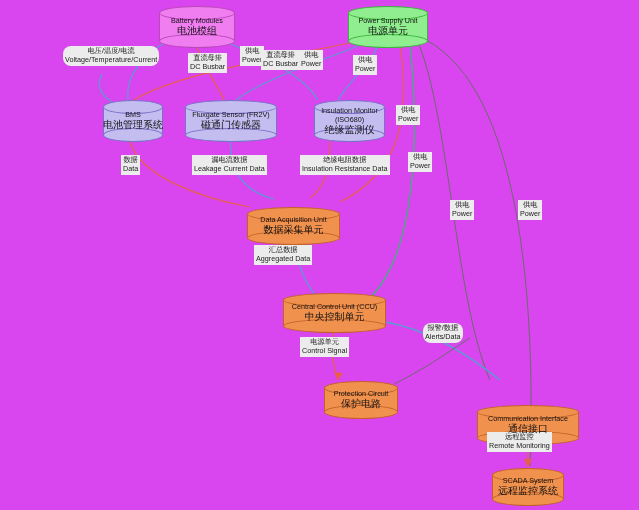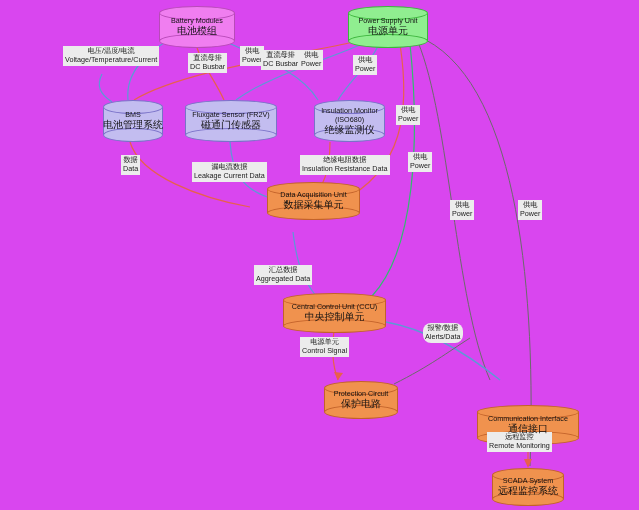--- a/index.html
+++ b/index.html
@@ -122,21 +122,21 @@
         <div class="body"></div>
         <div class="top"></div>
         <div class="bot"></div>
       <div class="lbl">
         <span class="en">Insulation Monitor (ISO680)</span>
         <span class="zh">绝缘监测仪</span>
       </div>
     </div>
   </div>
 
-  <div class="node" style="left:247px;top:182px;width:93px;height:38px;margin-left:20px;--fill:#f0924e;--stroke:#c2622a;">
+  <div class="node" style="left:247px;top:207px;width:93px;height:38px;--fill:#f0924e;--stroke:#c2622a;">
     <div class="cyl">
         <div class="body"></div>
         <div class="top"></div>
         <div class="bot"></div>
       <div class="lbl">
         <span class="en">Data Acquisition Unit</span>
         <span class="zh">数据采集单元</span>
       </div>
     </div>
   </div>
@@ -182,21 +182,21 @@
         <div class="body"></div>
         <div class="top"></div>
         <div class="bot"></div>
       <div class="lbl">
         <span class="en">SCADA System</span>
         <span class="zh">远程监控系统</span>
       </div>
     </div>
   </div>
 
-  <div class="elabel" style="left:63px;top:46px;">
+  <div class="elabel" style="left:63px;top:46px;border-radius:8px;">
     <span class="zh">电压/温度/电流</span>
     <span class="en">Voltage/Temperature/Current</span>
   </div>
 
   <div class="elabel" style="left:188px;top:53px;">
     <span class="zh">直流母排</span>
     <span class="en">DC Busbar</span>
   </div>
 
   <div class="elabel" style="left:240px;top:46px;">
@@ -237,31 +237,31 @@
   <div class="elabel" style="left:518px;top:200px;">
     <span class="zh">供电</span>
     <span class="en">Power</span>
   </div>
 
   <div class="elabel" style="left:121px;top:155px;">
     <span class="zh">数据</span>
     <span class="en">Data</span>
   </div>
 
-  <div class="elabel" style="left:192px;top:155px;margin-top:7px;">
+  <div class="elabel" style="left:192px;top:155px;">
     <span class="zh">漏电流数据</span>
     <span class="en">Leakage Current Data</span>
   </div>
 
   <div class="elabel" style="left:300px;top:155px;">
     <span class="zh">绝缘电阻数据</span>
     <span class="en">Insulation Resistance Data</span>
   </div>
 
-  <div class="elabel" style="left:254px;top:245px;margin-top:20px;">
+  <div class="elabel" style="left:254px;top:245px;">
     <span class="zh">汇总数据</span>
     <span class="en">Aggregated Data</span>
   </div>
 
   <div class="elabel" style="left:300px;top:337px;">
     <span class="zh">电源单元</span>
     <span class="en">Control Signal</span>
   </div>
 
   <div class="elabel" style="left:423px;top:323px;border-radius:8px;">

